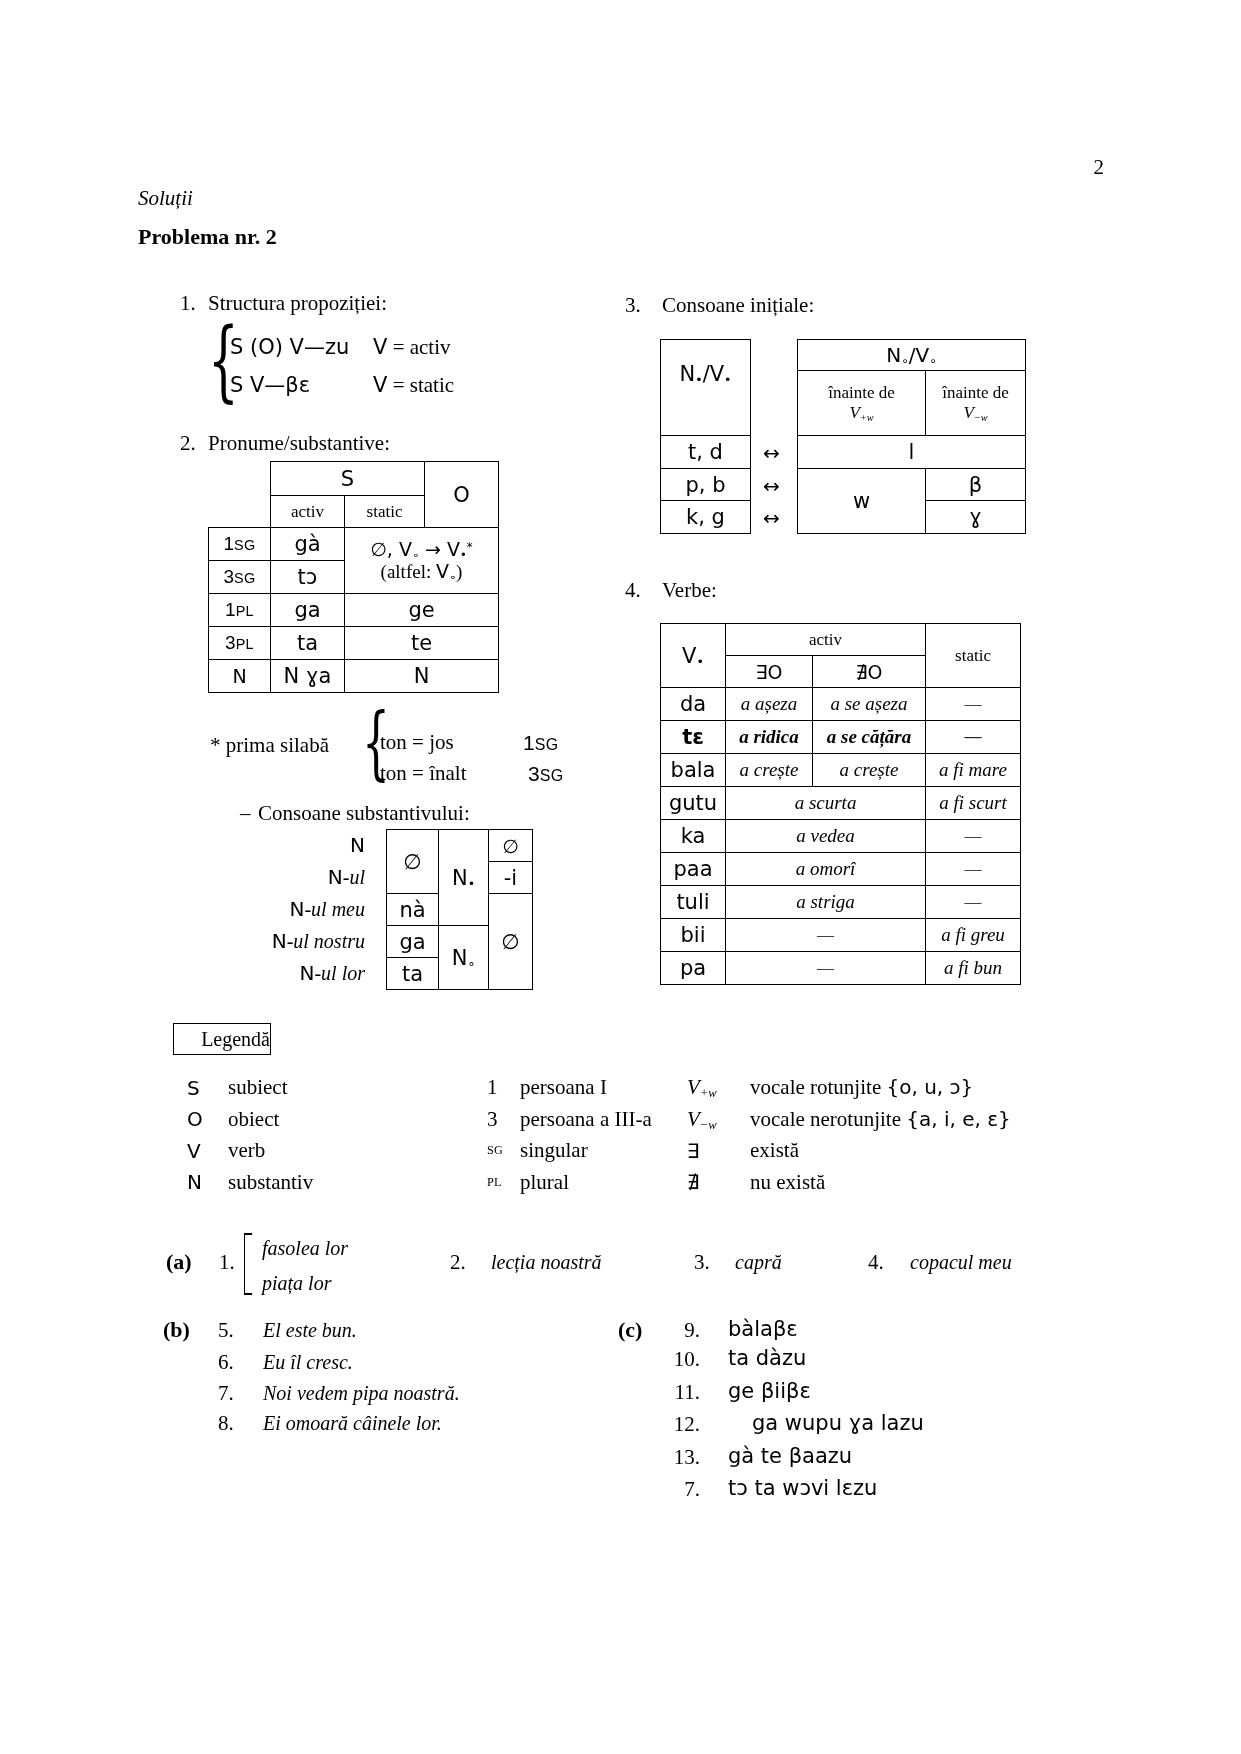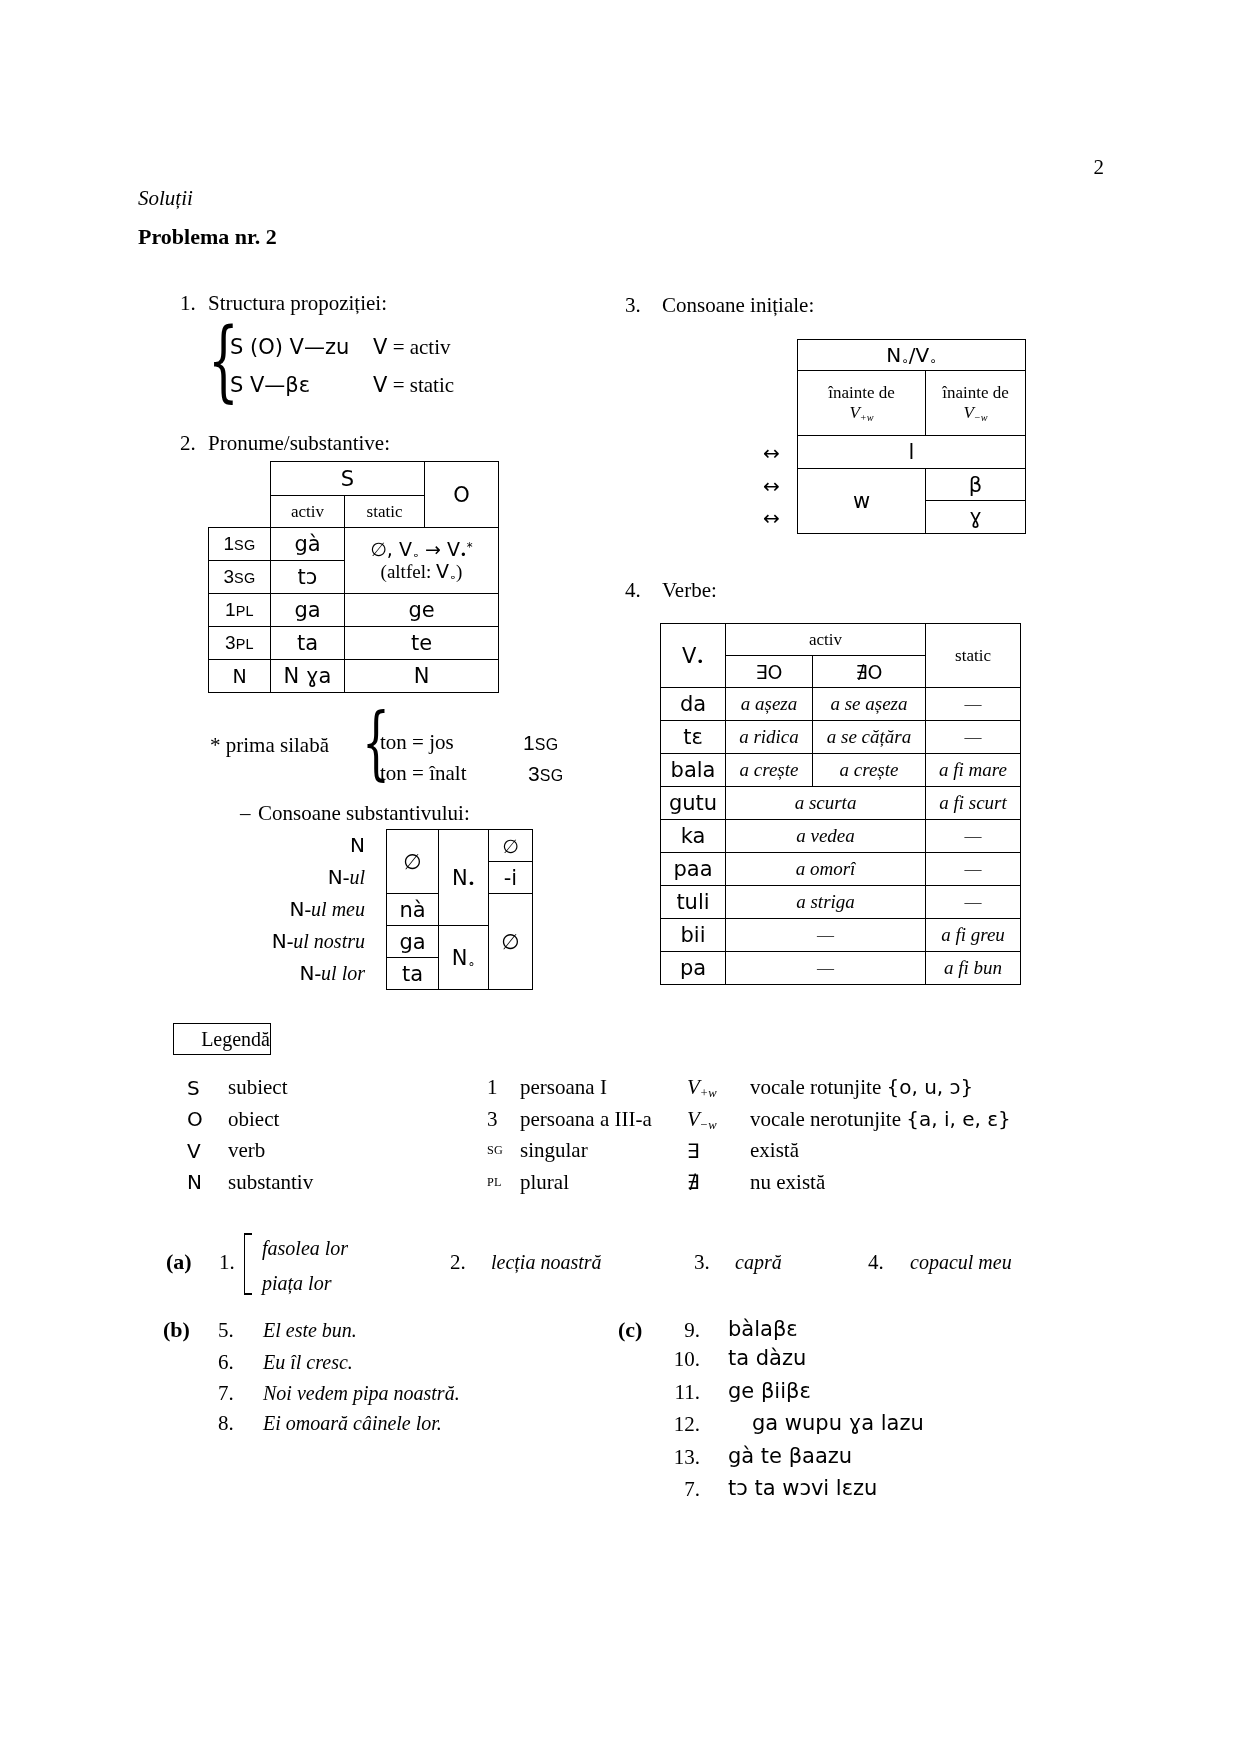--- a/index.html
+++ b/index.html
@@ -151,20 +151,39 @@
     </tr>
     <tr style="height:32px;">
       <td class="cell-sans">ta</td>
     </tr>
   </tbody>
     </table>
 
   <div class="abs serif fs21" style="left:625px;top:293px;">3.</div>
   <div class="abs serif fs21" style="left:662px;top:293px;">Consoane inițiale:</div>
 
+  <table class="tbl" style="left:660px;top:339px;width:90px;">
+    <colgroup>
+        <col style="width:90px">
+      </colgroup>
+    <tbody>
+        <tr style="height:96px;">
+          <td class="cell-sans" style="vertical-align:top;padding-top:22px;"><span>N</span><sub>•</sub><span>/V</span><sub>•</sub></td>
+        </tr>
+    <tr style="height:33px;">
+          <td class="cell-sans">t, d</td>
+        </tr>
+    <tr style="height:32px;">
+          <td class="cell-sans">p, b</td>
+        </tr>
+    <tr style="height:33px;">
+          <td class="cell-sans">k, g</td>
+        </tr>
+  </tbody>
+    </table>
 
   <div class="abs sans fs20" style="left:763px;top:442px;">↔</div>
   <div class="abs sans fs20" style="left:763px;top:475px;">↔</div>
   <div class="abs sans fs20" style="left:763px;top:507px;">↔</div>
 
   <table class="tbl" style="left:797px;top:339px;width:228px;">
     <colgroup>
         <col style="width:128px">
         <col style="width:100px">
       </colgroup>
@@ -214,21 +233,21 @@
     <tr style="height:32px;">
       <td class="cell-sans" style="font-size:19px;">∃O</td>
       <td class="cell-sans" style="font-size:19px;">∄O</td>
     </tr>
     <tr style="height:33px;">
       <td class="cell-sans">da</td>
       <td class="cell-gloss">a așeza</td>
       <td class="cell-gloss">a se așeza</td>
       <td class="cell-serif dash">—</td>
     </tr>
-    <tr style="height:33px;">
+    <tr style="height:33px;font-weight:bold;">
       <td class="cell-sans">tɛ</td>
       <td class="cell-gloss">a ridica</td>
       <td class="cell-gloss">a se cățăra</td>
       <td class="cell-serif dash">—</td>
     </tr>
     <tr style="height:33px;">
       <td class="cell-sans">bala</td>
       <td class="cell-gloss">a crește</td>
       <td class="cell-gloss">a crește</td>
       <td class="cell-gloss">a fi mare</td>

